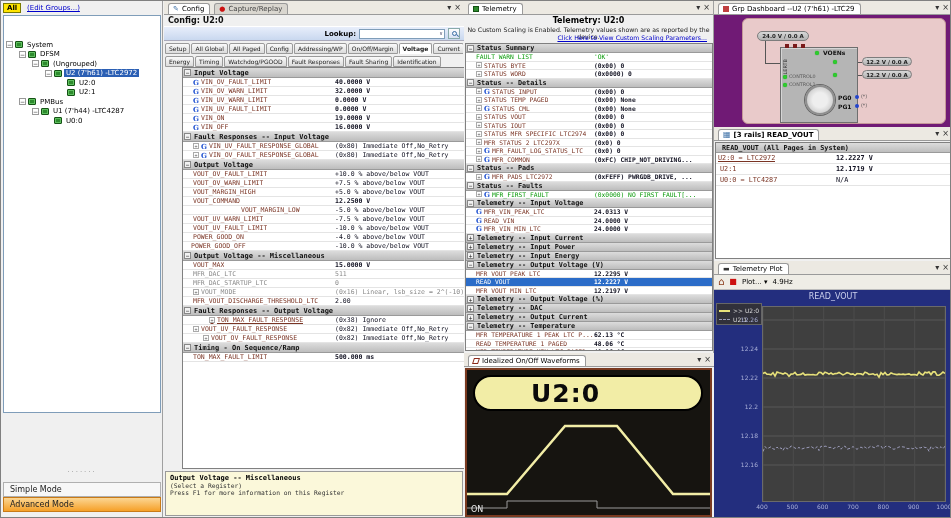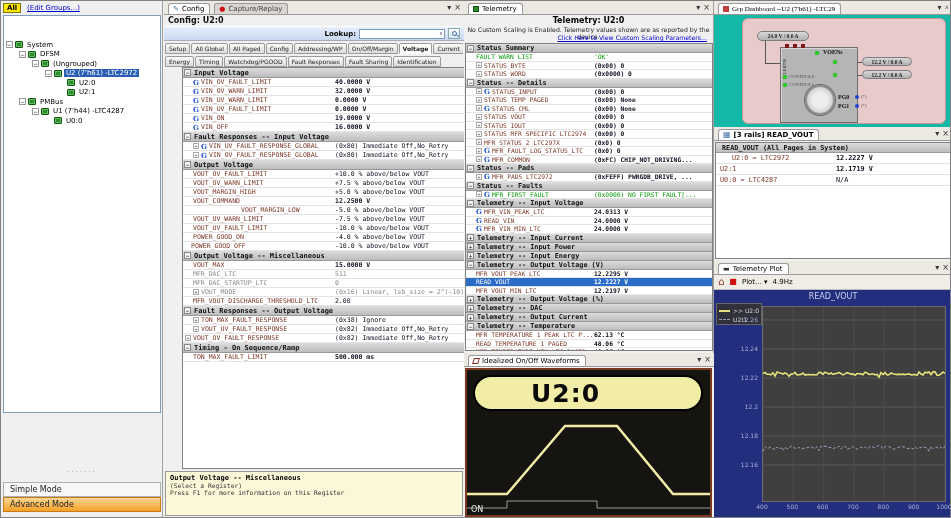--- a/index.html
+++ b/index.html
@@ -96,21 +96,21 @@
   .wave-icon{width:6px;height:6px;border:1px solid #8b2a1a;background:#fff;transform:skewX(-18deg);}
   .wave-body{position:absolute;left:1px;top:15px;width:247px;height:149px;background:#161410;
      border:2px solid #7a3a20;}
   .wave-pill{position:absolute;left:6px;top:5px;width:230px;height:36px;background:#f2eda6;
      border:2px solid #000;border-radius:18px;display:flex;align-items:center;}
   .wave-pill span{font-size:25px;font-weight:bold;color:#0a0a0a;padding-left:56px;
      font-family:"DejaVu Sans",sans-serif;letter-spacing:1px;}
   .wave-on{position:absolute;left:4px;bottom:1px;color:#e8e8e8;font-size:8px;}
 
   
-  .dash-panel{left:713px;top:0;width:238px;height:126px;background:#14b8a6;font-family:Liberation Serif, serif;}
+  .dash-panel{left:713px;top:0;width:238px;height:126px;background:#701a75;}
   .dash-body{position:absolute;left:28px;top:17px;width:204px;height:106px;background:#e9caca;
      border:1px solid #c59898;border-radius:6px;}
   .pill{position:absolute;background:linear-gradient(#d8d8d8,#b2b2b2);border:1px solid #7c7c7c;
      border-radius:5px;font-size:5.5px;font-weight:bold;color:#222;display:flex;align-items:center;
      justify-content:center;white-space:nowrap;}
   .chipbox{position:absolute;left:37px;top:28px;width:78px;height:76px;background:#b5b5b5;
      border:1px solid #6e6e6e;box-shadow:inset 1px 1px 0 #d5d5d5;}
   .led{position:absolute;width:4px;height:4px;border-radius:50%;}
   .led.green{background:#2ecc2e;box-shadow:0 0 1px #0a0;}
   .led.blue{background:#2244cc;}
@@ -407,35 +407,35 @@
           <span class="gname" style="padding-left: 10px;">
             <span>MFR_VOUT_DISCHARGE_THRESHOLD_LTC</span>
           </span>
           <span class="gval">2.00</span>
         </div>
         <div class="gsec">
           <span class="exp2">−</span>
           <span>Fault Responses -- Output Voltage</span>
         </div>
         <div class="grow">
-          <span class="gname" style="padding-left: 10px;">
+          <span class="gname" style="padding-left: 26px; text-decoration: underline;">
             <span class="expmini">+</span>
             <span>TON_MAX_FAULT_RESPONSE</span>
           </span>
           <span class="gval">(0x38) Ignore</span>
         </div>
         <div class="grow">
           <span class="gname" style="padding-left: 10px;">
             <span class="expmini">+</span>
             <span>VOUT_UV_FAULT_RESPONSE</span>
           </span>
           <span class="gval">(0x82) Immediate Off,No_Retry</span>
         </div>
         <div class="grow">
-          <span class="gname" style="padding-left: 2px;">
+          <span class="gname" style="padding-left: 20px;">
             <span class="expmini">+</span>
             <span>VOUT_OV_FAULT_RESPONSE</span>
           </span>
           <span class="gval">(0x82) Immediate Off,No_Retry</span>
         </div>
         <div class="gsec">
           <span class="exp2">−</span>
           <span>Timing - On Sequence/Ramp</span>
         </div>
         <div class="grow">
@@ -756,21 +756,21 @@
       <div class="winbtns">
         <span>▾</span>
         <span>×</span>
       </div>
     </div>
     <div class="grid rv-grid mono" id="rvGrid">
         <div class="gsec">
           <span style="padding-left: 6px;">READ_VOUT (All Pages in System)</span>
         </div>
         <div class="grow">
-          <span class="gname" style="padding-left: 16px;">U2:0 = LTC2972</span>
+          <span class="gname" style="padding-left: 2px; text-decoration: underline;">U2:0 = LTC2972</span>
           <span class="gval vb">12.2227 V</span>
         </div>
         <div class="grow">
           <span class="gname" style="padding-left: 4px;">U2:1</span>
           <span class="gval vb">12.1719 V</span>
         </div>
         <div class="grow">
           <span class="gname" style="padding-left: 4px;">U0:0 = LTC4287</span>
           <span class="gval">N/A</span>
         </div>

